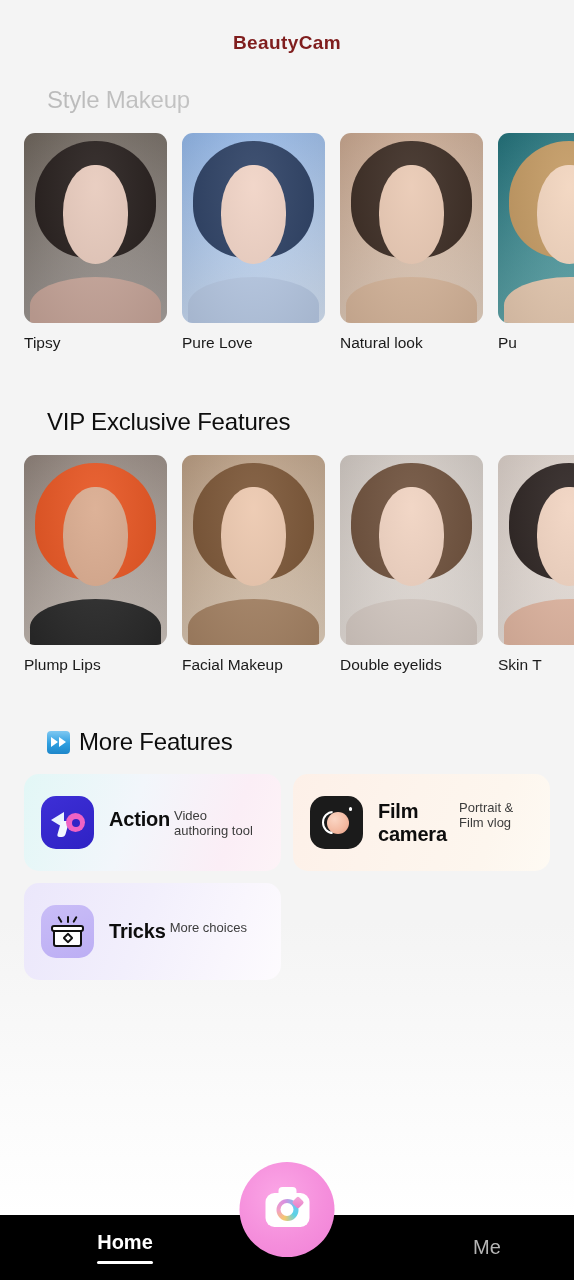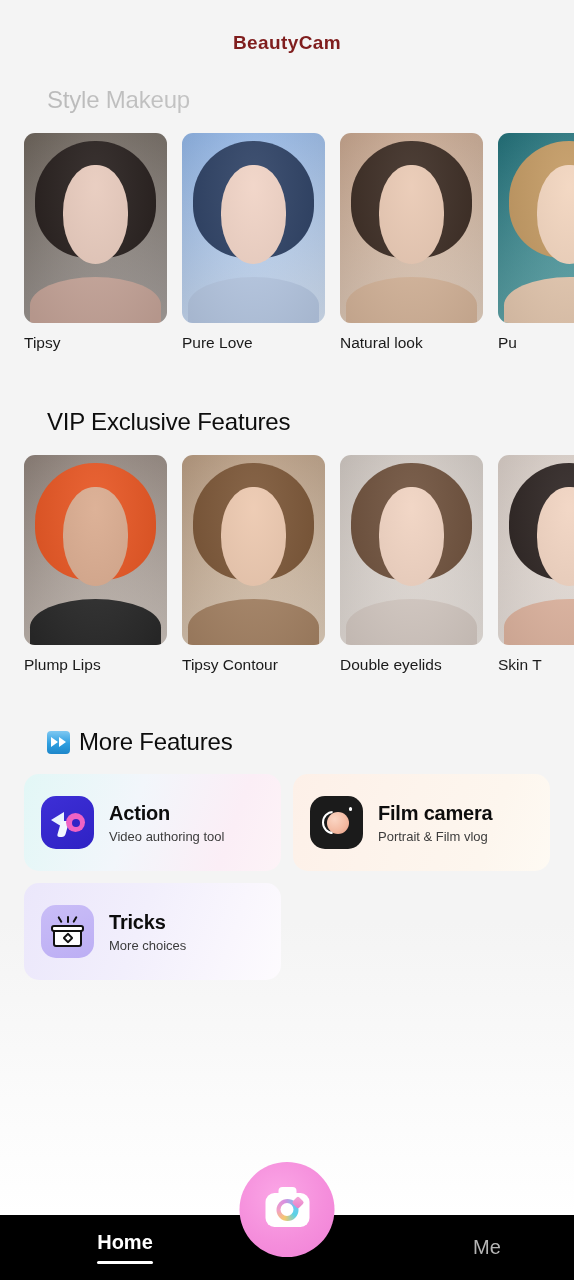--- a/index.html
+++ b/index.html
@@ -116,21 +116,21 @@
   .tile-film   { background: linear-gradient(110deg, #fdf0e8 0%, #fdf4ec 45%, #fdf6ee 75%, #fefaf3 100%); }
   .tile-tricks { background: linear-gradient(110deg, #ebe7fb 0%, #f2effc 45%, #f9f6fd 78%, #fdfbfe 100%); }
 
   .tile-icon {
     width: 53px; height: 53px;
     border-radius: 15px;
     flex: 0 0 auto;
     position: relative;
     overflow: hidden;
   }
-  .tile-text { display: flex; flex-direction: column; gap: 4px; min-width:0; }
+  .tile-text { display: flex; flex-direction: row; gap: 4px; min-width:0; }
   .tile-title { font-size: 20px; font-weight: bold; color: #0d0d0d; letter-spacing:-.2px; }
   .tile-sub   { font-size: 13px; color: #3c3c3c; }
 
   
   .ic-action { background: linear-gradient(150deg,#3d2fd6 0%, #2f22c4 100%); }
   .ic-action .tri {
     position:absolute; left:10px; top:16px;
     width:0;height:0;
     border-top:8px solid transparent;
     border-bottom:8px solid transparent;
@@ -320,21 +320,21 @@
     </div>
     <div class="rail-card">
       <div class="thumb">
         <div class="ph">
           <div class="bg" style="background:linear-gradient(160deg,#b79a7f 0%,#e3d2bf 100%)"></div>
           <div class="hair" style="background:#7a5434"></div>
           <div class="face" style="background:#ecc7ad"></div>
           <div class="body" style="background:#a88566"></div>
         </div>
       </div>
-      <div class="rail-label">Tipsy Contour</div>
+      <div class="rail-label">Facial Makeup</div>
     </div>
     <div class="rail-card">
       <div class="thumb">
         <div class="ph">
           <div class="bg" style="background:linear-gradient(160deg,#cfc7c1 0%,#ece6e1 100%)"></div>
           <div class="hair" style="background:#6d4f3a"></div>
           <div class="face" style="background:#f0d2c0"></div>
           <div class="body" style="background:#d8cdc6"></div>
         </div>
       </div>

